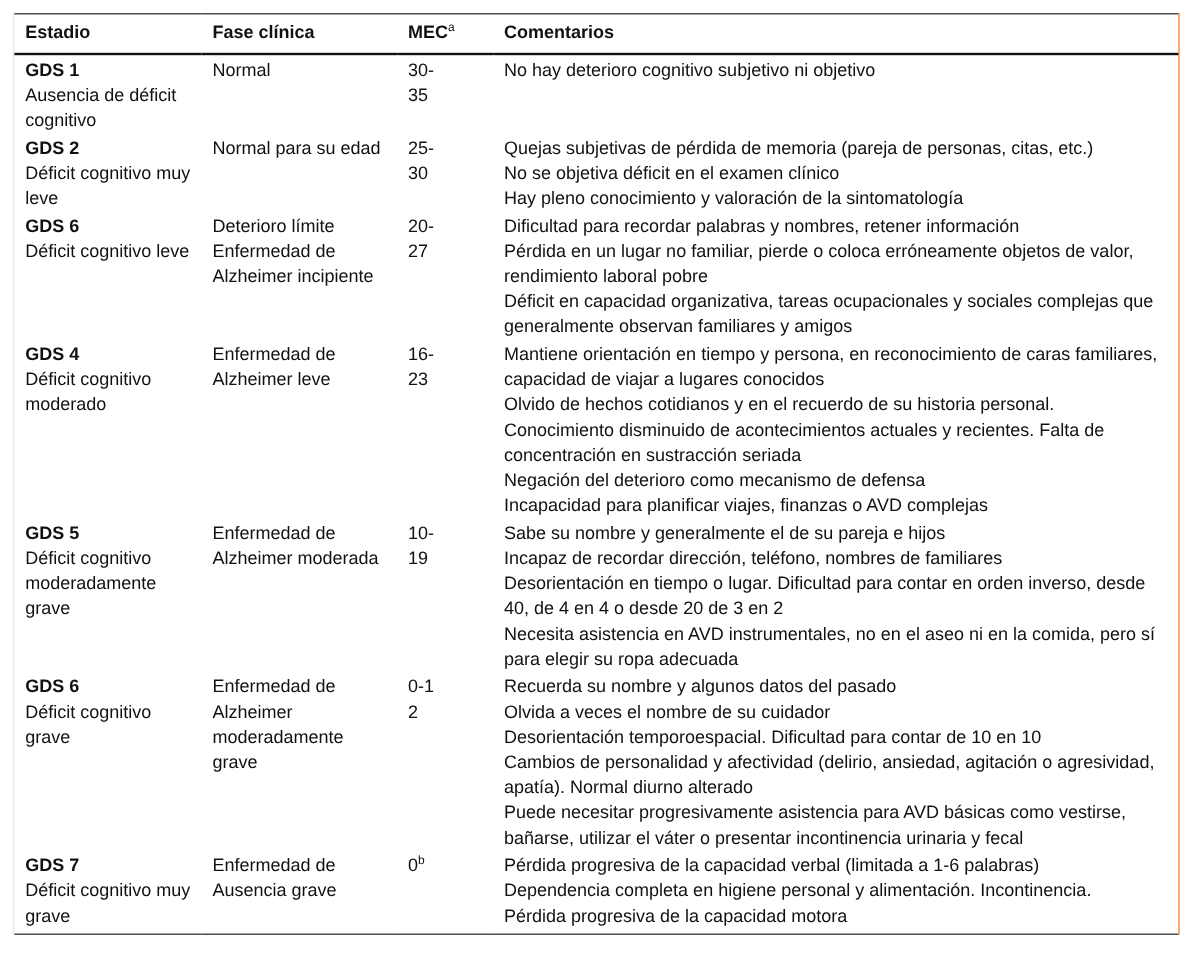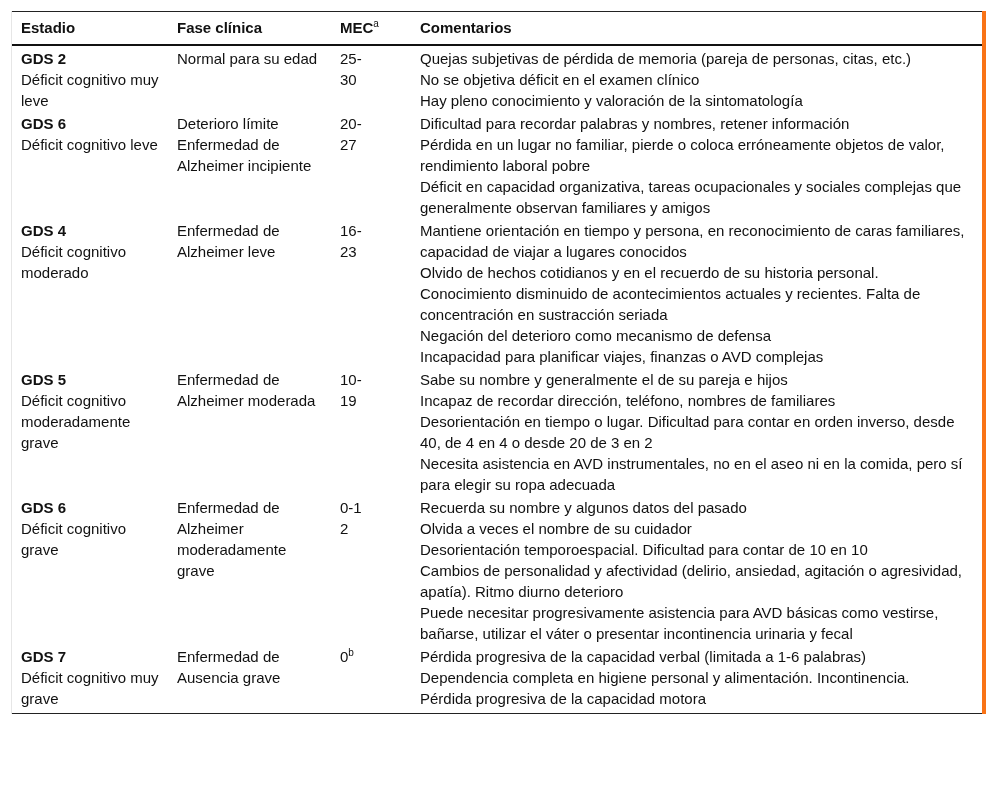--- a/index.html
+++ b/index.html
@@ -1,19 +1,19 @@
 <!DOCTYPE html>
 <html><head>
 <meta charset="utf-8">
 <style>
   html, body { margin: 0; padding: 0; background: #ffffff; }
   body { width: 992px; height: 811px; overflow: hidden; position: relative;
          font-family: "Liberation Sans", sans-serif; color: #111; }
   .wrap { position: absolute; left: 11px; top: 11px; width: 970px;
-          border-left: 1px solid #e6e6e6; border-right: 4px solid #f97316; }
+          border-left: 1px solid #e6e6e6; border-right: 1px solid #f97316; }
   table { border-collapse: collapse; width: 100%; font-size: 15px; line-height: 21px; }
   thead tr { border-top: 1px solid #222; border-bottom: 2px solid #111; }
   th { text-align: left; font-weight: bold; padding: 5px 9px 6px 9px; vertical-align: top; }
   td { padding: 2px 9px 0 9px; vertical-align: top; }
   tbody tr:last-child { border-bottom: 1px solid #222; }
   tbody tr:last-child td { padding-bottom: 4px; }
   .c1 { width: 138px; }
   .c2 { width: 145px; }
   .c3 { width: 62px; }
   .c4 { }
@@ -29,20 +29,33 @@
   <table>
     <thead>
       <tr>
         <th class="c1">Estadio</th>
         <th class="c2">Fase clínica</th>
         <th class="c3"><span>MEC</span><sup>a</sup></th>
         <th class="c4">Comentarios</th>
       </tr>
     </thead>
     <tbody id="tbody">
+        <tr>
+          <td class="c1">
+            <span class="stage-code">GDS 1</span>
+            <span class="line">Ausencia de déficit cognitivo</span>
+          </td>
+          <td class="c2">
+            <span class="line">Normal</span>
+          </td>
+          <td class="c3"><span class="mec">30-35</span></td>
+          <td class="c4">
+            <span class="line">No hay deterioro cognitivo subjetivo ni objetivo</span>
+          </td>
+        </tr>
         <tr>
           <td class="c1">
             <span class="stage-code">GDS 2</span>
             <span class="line">Déficit cognitivo muy leve</span>
           </td>
           <td class="c2">
             <span class="line">Normal para su edad</span>
           </td>
           <td class="c3"><span class="mec">25-30</span></td>
           <td class="c4">
@@ -106,21 +119,21 @@
             <span class="line">Déficit cognitivo grave</span>
           </td>
           <td class="c2">
             <span class="line">Enfermedad de Alzheimer moderadamente grave</span>
           </td>
           <td class="c3"><span class="mec">0-12</span></td>
           <td class="c4">
             <span class="line">Recuerda su nombre y algunos datos del pasado</span>
             <span class="line">Olvida a veces el nombre de su cuidador</span>
             <span class="line">Desorientación temporoespacial. Dificultad para contar de 10 en 10</span>
-            <span class="line">Cambios de personalidad y afectividad (delirio, ansiedad, agitación o agresividad, apatía). Ritmo diurno deterioro</span>
+            <span class="line">Cambios de personalidad y afectividad (delirio, ansiedad, agitación o agresividad, apatía). Normal diurno alterado</span>
             <span class="line">Puede necesitar progresivamente asistencia para AVD básicas como vestirse, bañarse, utilizar el váter o presentar incontinencia urinaria y fecal</span>
           </td>
         </tr>
         <tr>
           <td class="c1">
             <span class="stage-code">GDS 7</span>
             <span class="line">Déficit cognitivo muy grave</span>
           </td>
           <td class="c2">
             <span class="line">Enfermedad de Ausencia grave</span>

